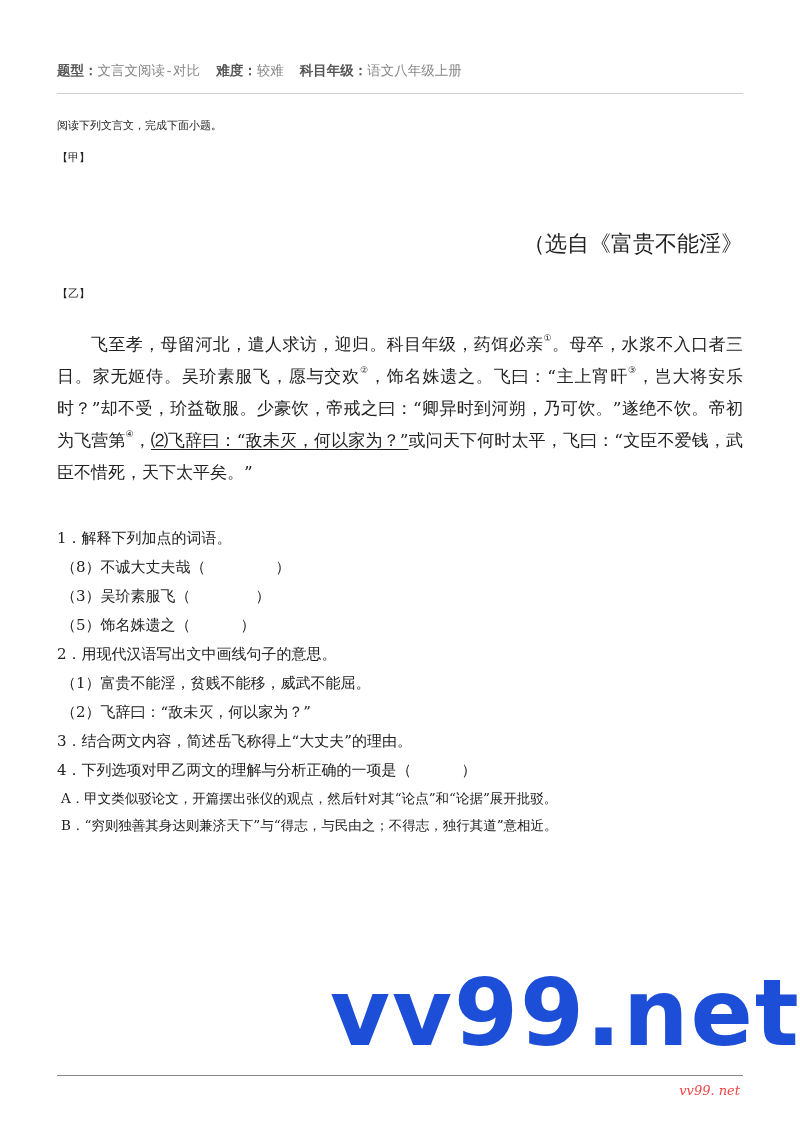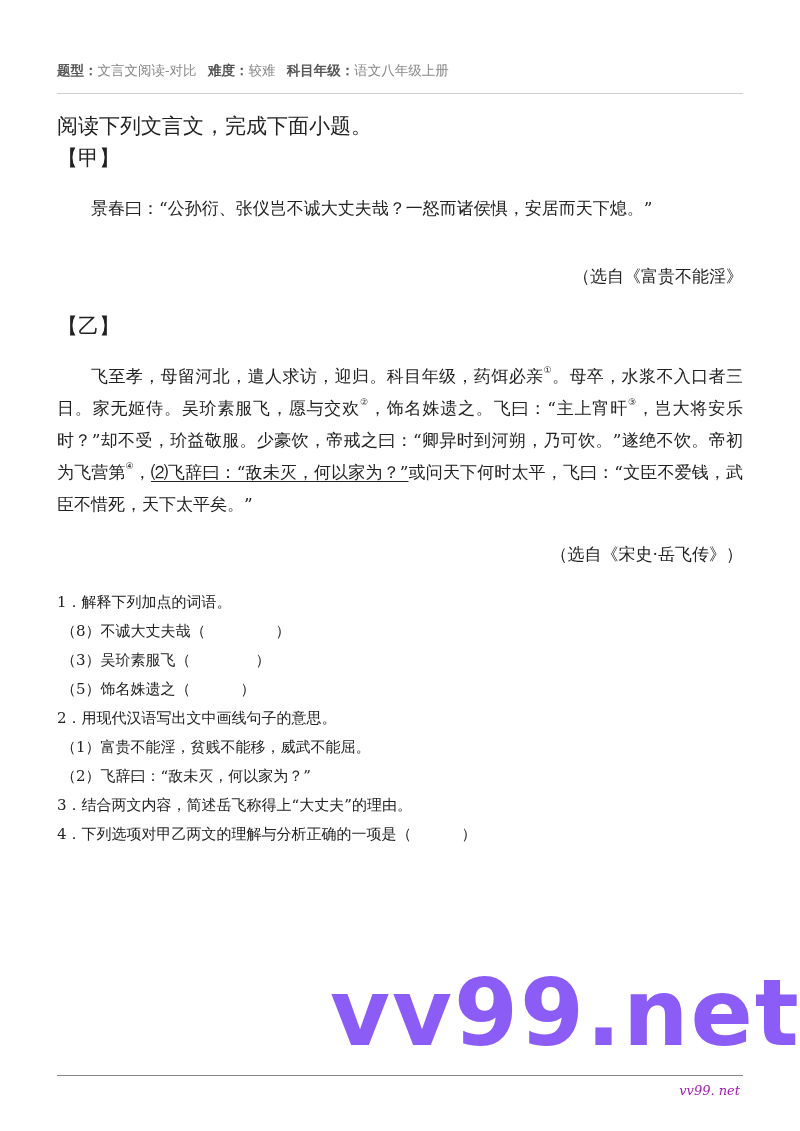--- a/index.html
+++ b/index.html
@@ -1,31 +1,31 @@
 <!DOCTYPE html>
 <html><head>
 <meta charset="utf-8">
 <style>
   html, body { margin: 0; padding: 0; background: #ffffff; }
   body { width: 800px; height: 1131px; position: relative; overflow: hidden;
          font-family: "DejaVu Serif", "Liberation Serif", serif; color: #222; }
   .header { position: absolute; left: 57px; top: 62px; font-size: 13.5px; color: #888;
-            font-family: Liberation Serif, serif; white-space: nowrap; }
+            font-family: Liberation Mono, monospace; white-space: nowrap; }
   .header b { color: #555; font-weight: bold; }
   .header .sep { display: inline-block; width: 8px; }
   .rule-top { position: absolute; left: 57px; width: 686px; top: 93px; height: 1px; background: #d0d0d0; }
   .rule-bottom { position: absolute; left: 57px; width: 686px; top: 1075px; height: 1px; background: #888; }
-  .footer { position: absolute; right: 60px; top: 1083px; font-style: italic; font-size: 13px; color: #a21caf; }
+  .footer { position: absolute; right: 60px; top: 1083px; font-style: italic; font-size: 13px; color: #ef4444; }
   .watermark { position: absolute; left: 330px; top: 960px; font-family: "DejaVu Sans", "Liberation Sans", sans-serif;
-               font-weight: bold; font-size: 92px; color: #8b5cf6; letter-spacing: 2px; z-index: 0; }
+               font-weight: bold; font-size: 92px; color: #1d4ed8; letter-spacing: 2px; z-index: 0; }
   .content { position: absolute; left: 57px; top: 110px; width: 686px; z-index: 1; }
-  .line { font-size: 21px; line-height: 32px; white-space: nowrap; }
+  .line { font-size: 11px; line-height: 32px; white-space: nowrap; font-family: Liberation Mono, monospace; }
   .para { font-size: 17px; line-height: 32px; text-align: justify; }
   .para.ind { text-indent: 34px; }
-  .right { text-align: right; font-size: 17px; line-height: 32px; }
+  .right { text-align: right; font-size: 22px; line-height: 32px; }
   .gap-s { height: 18px; }
   u { text-decoration: underline; text-underline-offset: 3px; text-decoration-thickness: 1px; }
   sup { font-size: 9px; vertical-align: 9px; line-height: 0; }
   .q { font-size: 15px; line-height: 29px; white-space: nowrap; }
   .sub { padding-left: 4px; }
   .blank { display: inline-block; }
   .opt { font-size: 13.5px; line-height: 27px; white-space: nowrap; padding-left: 4px; }
 </style>
 </head>
 <body>
@@ -36,39 +36,39 @@
   <b>科目年级：</b><span>语文八年级上册</span>
 </div>
 <div class="rule-top"></div>
 
 <div class="watermark">vv99.net</div>
 
 <div class="content">
   <div class="line">阅读下列文言文，完成下面小题。</div>
   <div class="line">【甲】</div>
   <div class="gap-s"></div>
-  <div class="para ind">景春曰：“公孙衍、张仪岂不诚大丈夫哉？一怒而诸侯惧，安居而天下熄。”</div>
   <div class="gap-s"></div>
   <div class="gap-s"></div>
   <div class="right">（选自《富贵不能淫》</div>
   <div class="gap-s"></div>
   <div class="line">【乙】</div>
   <div class="gap-s"></div>
   <div class="para ind"><span>飞至孝，母留河北，遣人求访，迎归。科目年级，药饵必亲</span><sup>①</sup><span>。母卒，水浆不入口者三日。家无姬侍。吴玠素服飞，愿与交欢</span><sup>②</sup><span>，饰名姝遗之。飞曰：“主上宵旰</span><sup>③</sup><span>，岂大将安乐时？”却不受，玠益敬服。少豪饮，帝戒之曰：“卿异时到河朔，乃可饮。”遂绝不饮。帝初为飞营第</span><sup>④</sup><span>，</span><u>⑵飞辞曰：“敌未灭，何以家为？”</u><span>或问天下何时太平，飞曰：“文臣不爱钱，武臣不惜死，天下太平矣。”</span></div>
   <div class="gap-s"></div>
-  <div class="right">（选自《宋史·岳飞传》）</div>
   <div class="gap-s"></div>
 
   <div class="q">1．解释下列加点的词语。</div>
   <div class="q sub"><span>（8）不诚大丈夫哉（</span><span class="blank" style="width:70px"></span><span>）</span></div>
   <div class="q sub"><span>（3）吴玠素服飞（</span><span class="blank" style="width:65px"></span><span>）</span></div>
   <div class="q sub"><span>（5）饰名姝遗之（</span><span class="blank" style="width:50px"></span><span>）</span></div>
 
   <div class="q">2．用现代汉语写出文中画线句子的意思。</div>
   <div class="q sub">（1）富贵不能淫，贫贱不能移，威武不能屈。</div>
   <div class="q sub">（2）飞辞曰：“敌未灭，何以家为？”</div>
 
   <div class="q">3．结合两文内容，简述岳飞称得上“大丈夫”的理由。</div>
   <div class="q"><span>4．下列选项对甲乙两文的理解与分析正确的一项是（</span><span class="blank" style="width:50px"></span><span>）</span></div>
+  <div class="opt">A．甲文类似驳论文，开篇摆出张仪的观点，然后针对其“论点”和“论据”展开批驳。</div>
+  <div class="opt">B．“穷则独善其身达则兼济天下”与“得志，与民由之；不得志，独行其道”意相近。</div>
 </div>
 
 <div class="rule-bottom"></div>
 <div class="footer">vv99. net</div>
 
 </body></html>

